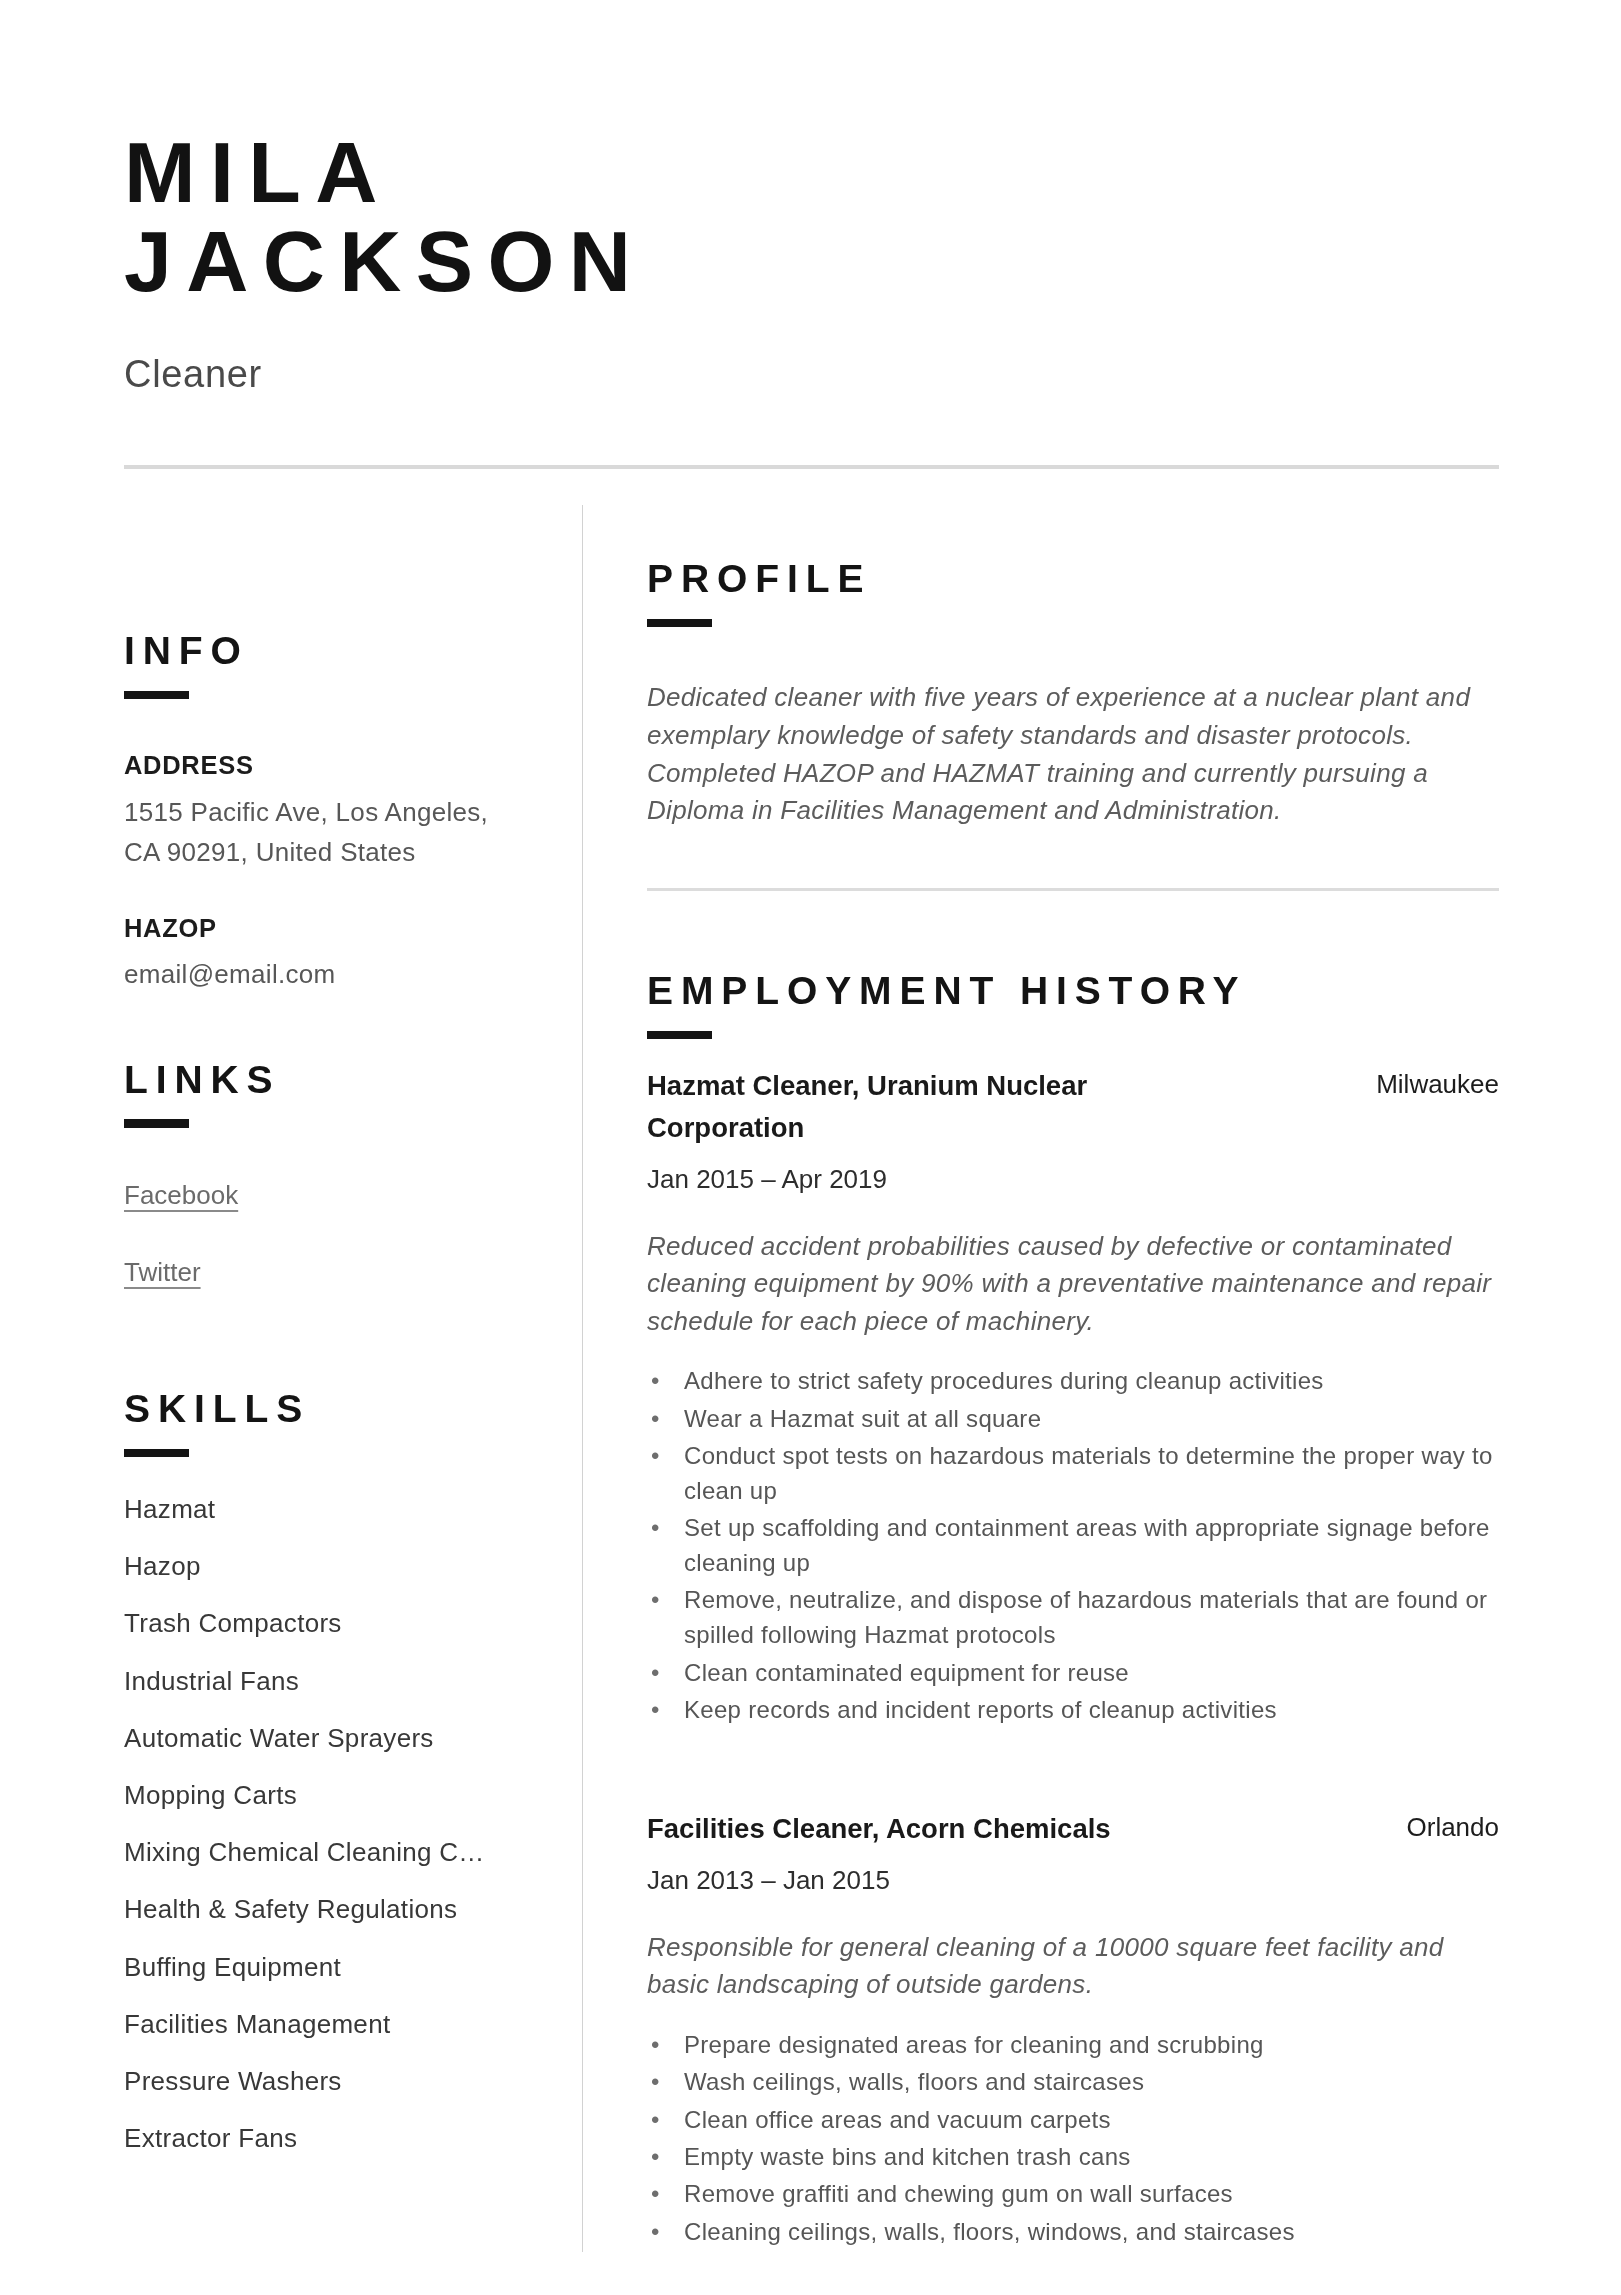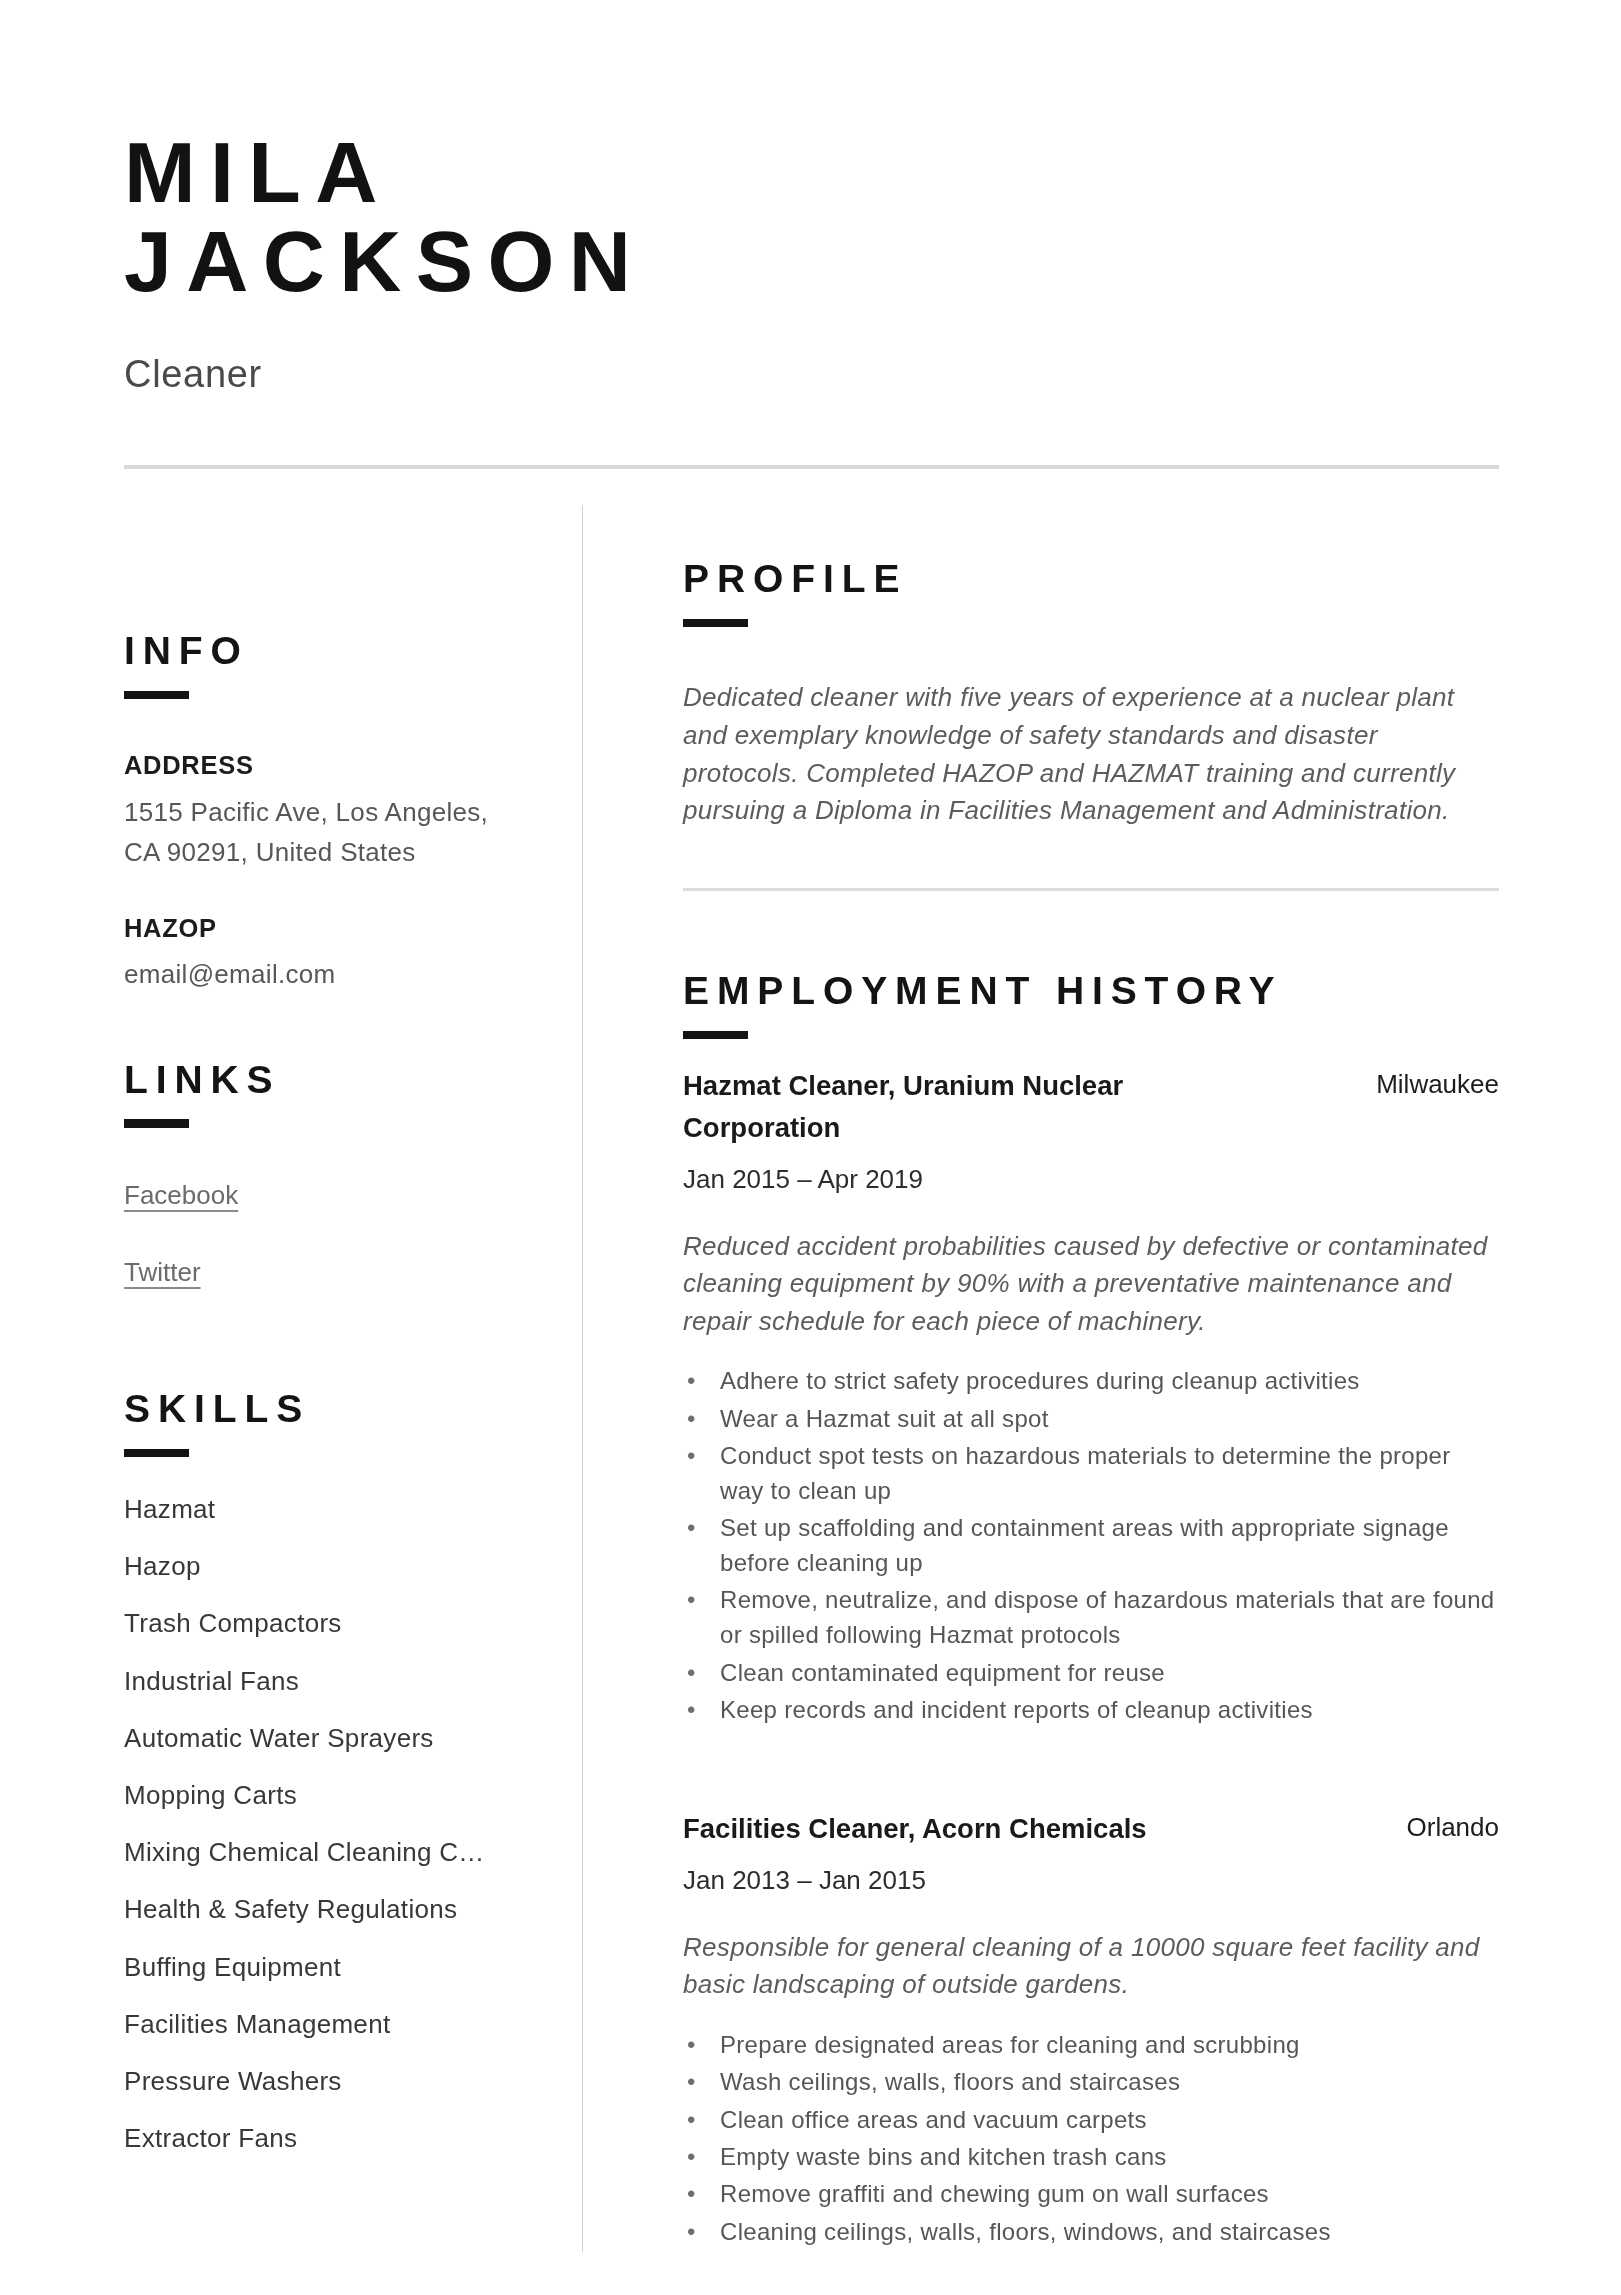--- a/index.html
+++ b/index.html
@@ -30,21 +30,21 @@
   }
   .rule-top {
     margin-top: 69px;
     height: 3.9px;
     background: #d9d9d9;
   }
 
   
   .columns { display: flex; align-items: center; min-height: 1820px; }
   .col-left  { flex: none; width: 458px; padding-right: 46px; }
-  .col-right { flex: 1; border-left: 1.3px solid #d2d2d2; padding-left: 100px; }
+  .col-right { flex: 1; border-left: 1.3px solid #d2d2d2; padding-left: 64px; }
 
   
   .section h2 {
     font-size: 39px;
     font-weight: 700;
     letter-spacing: 7.9px;
     line-height: 1.2;
     color: #141414;
   }
   .section .bar { width: 65px; height: 8.5px; background: #141414; margin-top: 15.7px; }
@@ -249,21 +249,21 @@
           <div class="job-header">
             <h3 class="job-title">Hazmat Cleaner, Uranium Nuclear Corporation</h3>
             <div class="job-location">Milwaukee</div>
           </div>
           <div class="job-dates">Jan 2015 – Apr 2019</div>
           <p class="job-summary">Reduced accident probabilities caused by defective or contaminated cleaning equipment by 90% with a preventative maintenance and repair schedule for each piece of machinery.</p>
           <ul class="bullets">
 
               <li>Adhere to strict safety procedures during cleanup activities</li>
 
-              <li>Wear a Hazmat suit at all spot</li>
+              <li>Wear a Hazmat suit at all square</li>
 
               <li>Conduct spot tests on hazardous materials to determine the proper way to clean up</li>
 
               <li>Set up scaffolding and containment areas with appropriate signage before cleaning up</li>
 
               <li>Remove, neutralize, and dispose of hazardous materials that are found or spilled following Hazmat protocols</li>
 
               <li>Clean contaminated equipment for reuse</li>
 
               <li>Keep records and incident reports of cleanup activities</li>

